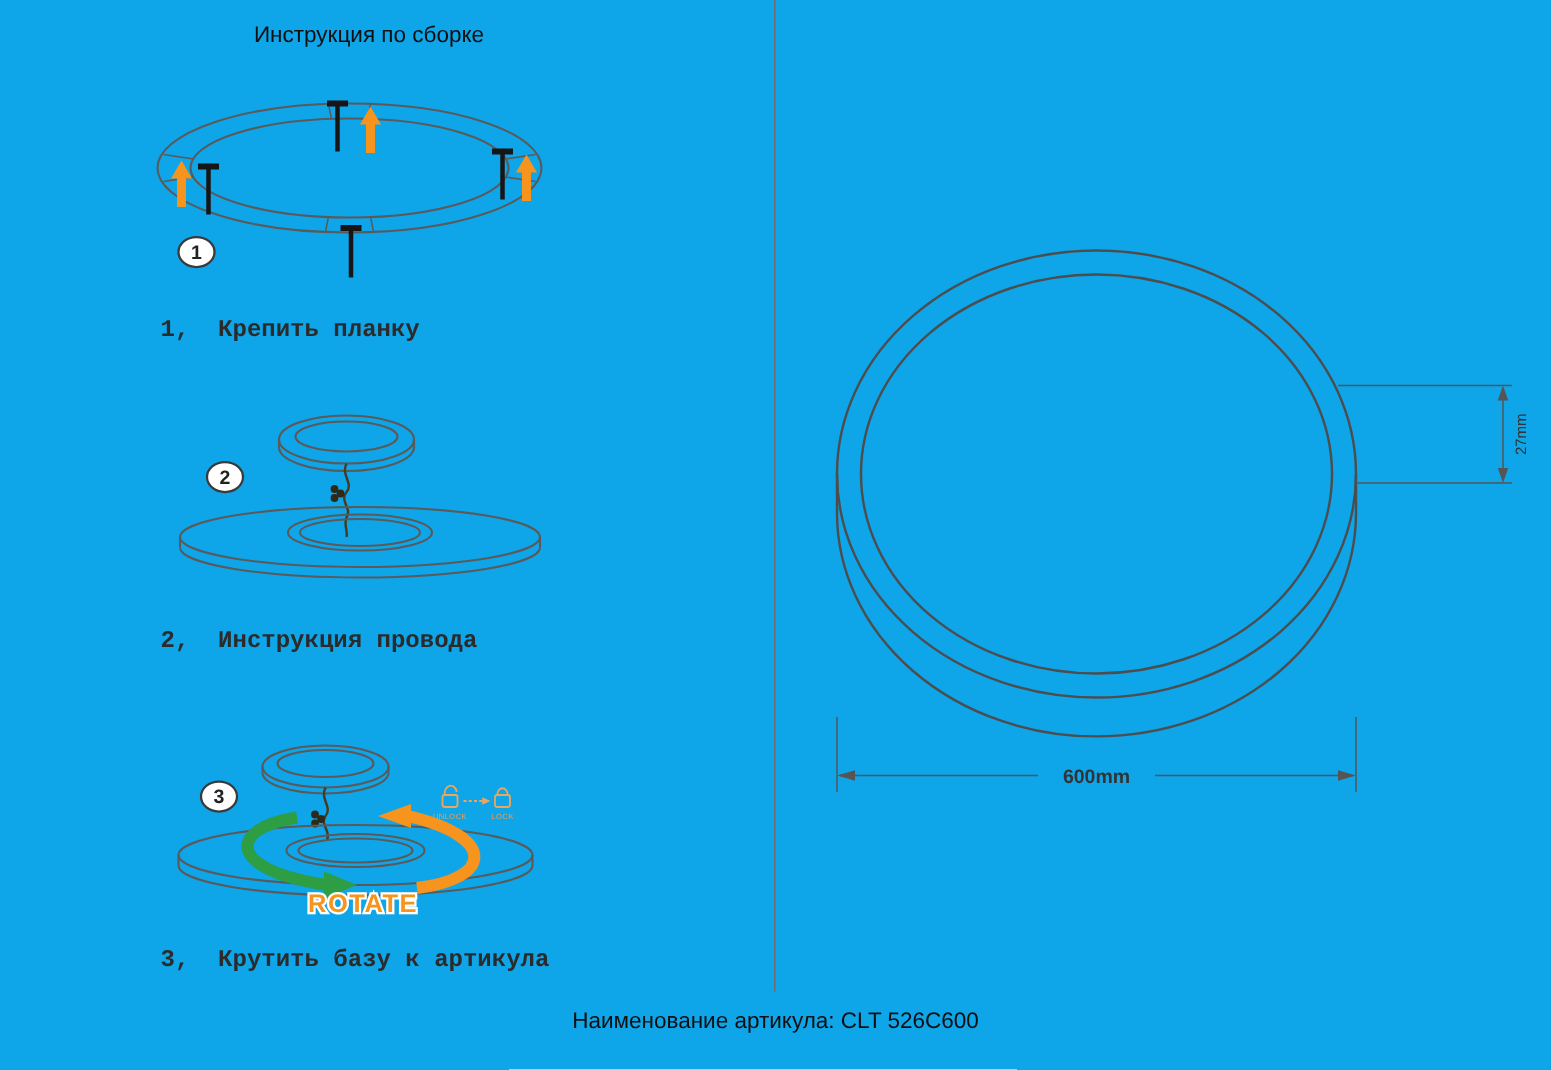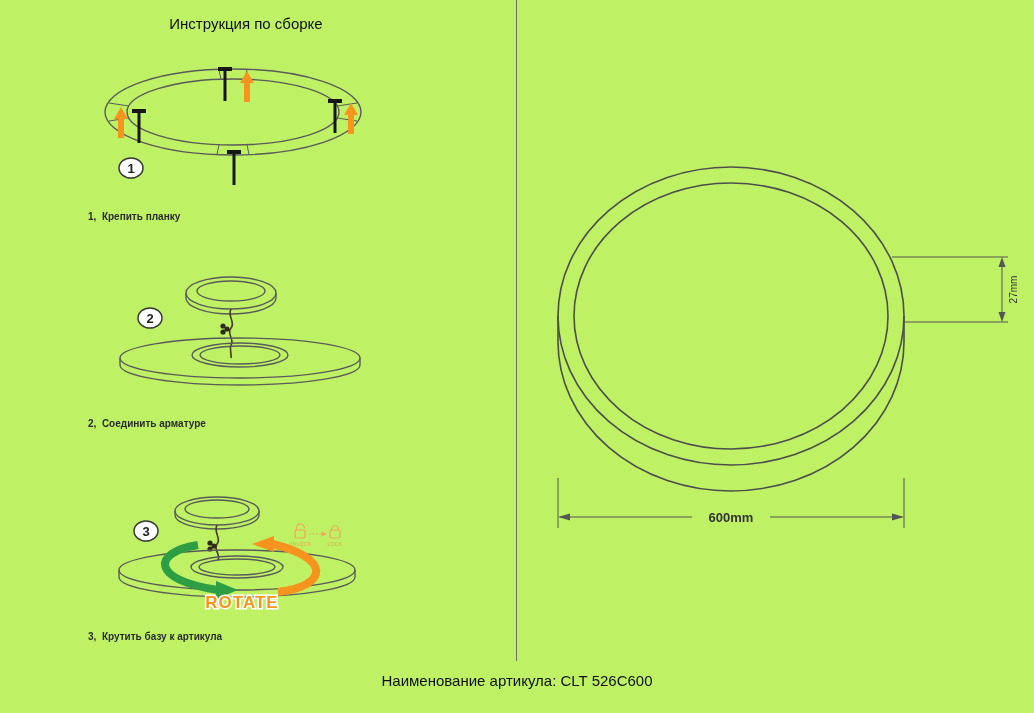--- a/index.html
+++ b/index.html
@@ -1,23 +1,23 @@
 <!DOCTYPE html>
 <html><head>
 <meta charset="utf-8">
 <style>
   * { margin:0; padding:0; box-sizing:border-box; }
   html,body { background:#ffffff; }
   body { font-family:"Liberation Sans","DejaVu Sans",sans-serif; }
-  .page { position:relative; width:1034px; height:713px; background:#bef264; overflow:hidden; }
+  .page { position:relative; width:1034px; height:713px; background:#0ea5e9; overflow:hidden; }
   .divider { position:absolute; left:516px; top:0; width:1px; height:661px; background:#6e6e6e; }
   .section-title { position:absolute; font-size:15px; color:#101010; text-align:center; }
   .left-title  { left:0; top:15px; width:492px; }
   .right-title { left:540px; top:10px; width:494px; }
-  .step-label { position:absolute; left:88px; font-size:10px; font-weight:bold; color:#2b2b2b; white-space:pre; }
+  .step-label { position:absolute; left:107px; font-size:16px; font-weight:bold; color:#2b2b2b; white-space:pre;font-family:Liberation Mono, monospace; }
   .l1 { top:211px; } .l2 { top:418px; } .l3 { top:631px; }
   .footer { position:absolute; left:0; top:672px; width:1034px; text-align:center; font-size:15px; color:#101010; }
   svg { position:absolute; display:block; }
   .svg1 { left:95px;  top:55px; }
   .svg2 { left:110px; top:262px; }
   .svg3 { left:100px; top:488px; }
   .svgr { left:540px; top:148px; }
   svg text { font-family:"Liberation Sans","DejaVu Sans",sans-serif; }
   .badge-num { font-size:13px; font-weight:bold; fill:#222; text-anchor:middle; }
   .lock-text { font-size:5px; fill:#ef9f4e; text-anchor:middle; letter-spacing:.3px; }
@@ -87,21 +87,21 @@
       <path d="M10,96 L10,103 M250,96 L250,103"></path>
       <path d="M10,103 A120,20 0 0 0 250,103"></path>
       <ellipse cx="130" cy="93" rx="48" ry="12"></ellipse>
       <ellipse cx="130" cy="93" rx="40" ry="9"></ellipse>
     </g>
     <g>
       <ellipse cx="40" cy="56" rx="12" ry="10" fill="#fff" stroke="#3a3a3a" stroke-width="1.5"></ellipse>
       <text class="badge-num" x="40" y="60.5">2</text>
     </g>
   </svg>
-  <div class="step-label l2">2,  Соединить арматуре</div>
+  <div class="step-label l2">2,  Инструкция провода</div>
 
   <svg class="svg3" width="300" height="140" viewBox="0 0 300 140">
     <g stroke="#5a5a5a" fill="none" stroke-width="1.4">
       <ellipse cx="117" cy="23" rx="42" ry="14"></ellipse>
       <path d="M75,23 L75,27 M159,23 L159,27"></path>
       <path d="M75,27 A42,14 0 0 0 159,27"></path>
       <ellipse cx="117" cy="21" rx="32" ry="9"></ellipse>
     </g>
     <g stroke="#f0a558" fill="none" stroke-width="1.2">
       <path d="M196.5,42 A3.5,4.5 0 0 1 204.5,40"></path>

